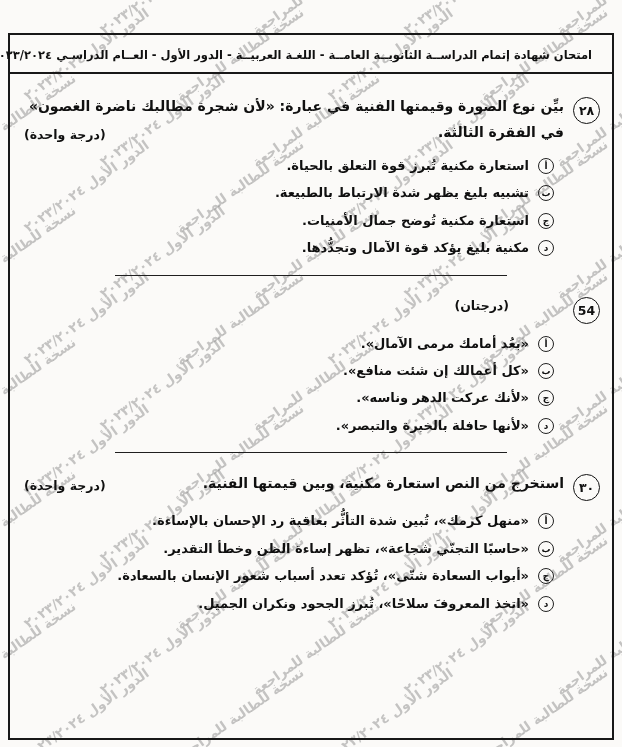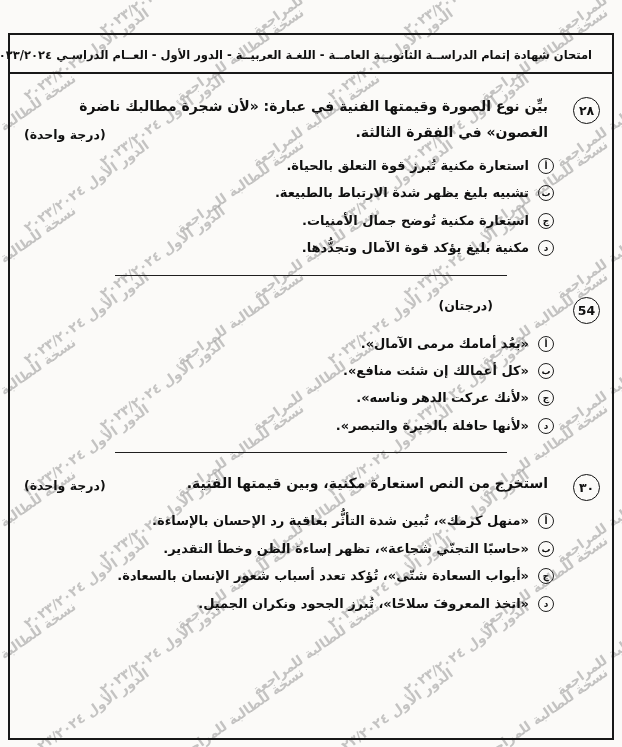--- a/index.html
+++ b/index.html
@@ -52,21 +52,20 @@
   .q-head { display:flex; align-items:flex-start; gap:9px; }
   .q-num {
     flex:0 0 auto;
     width:27px; height:27px;
     border:1.6px solid #111;
     border-radius:50%;
     display:flex; align-items:center; justify-content:center;
     font-size:12.5px; font-weight:bold; color:#111;
     margin-top:3px;
     background:transparent;
-    margin-left:16px;
   }
   .q-text-wrap {
     position:relative;
     flex:1;
     font-size:14px; font-weight:bold; color:#101010;
     line-height:1.85;
   }
   .q-marks {
     position:absolute;
     left:2px; bottom:0;

